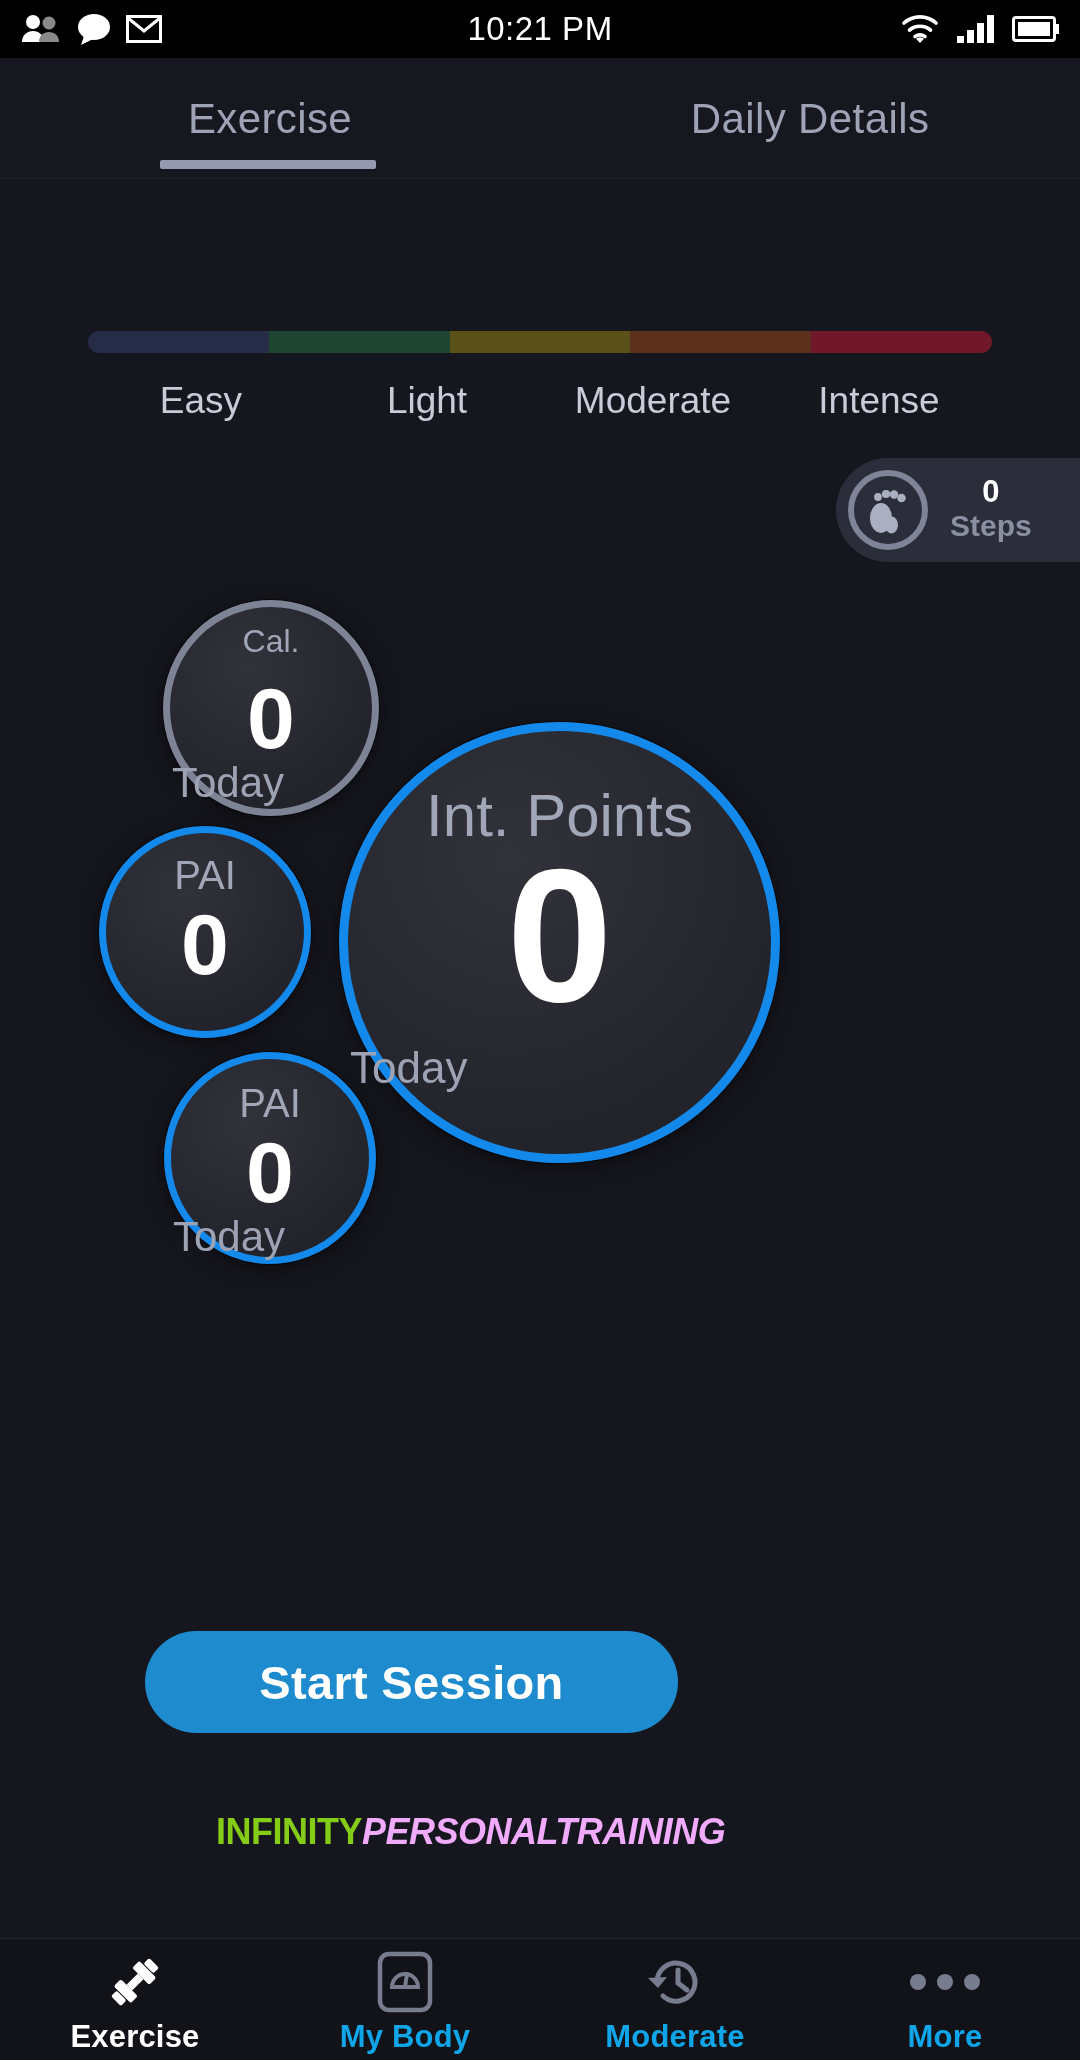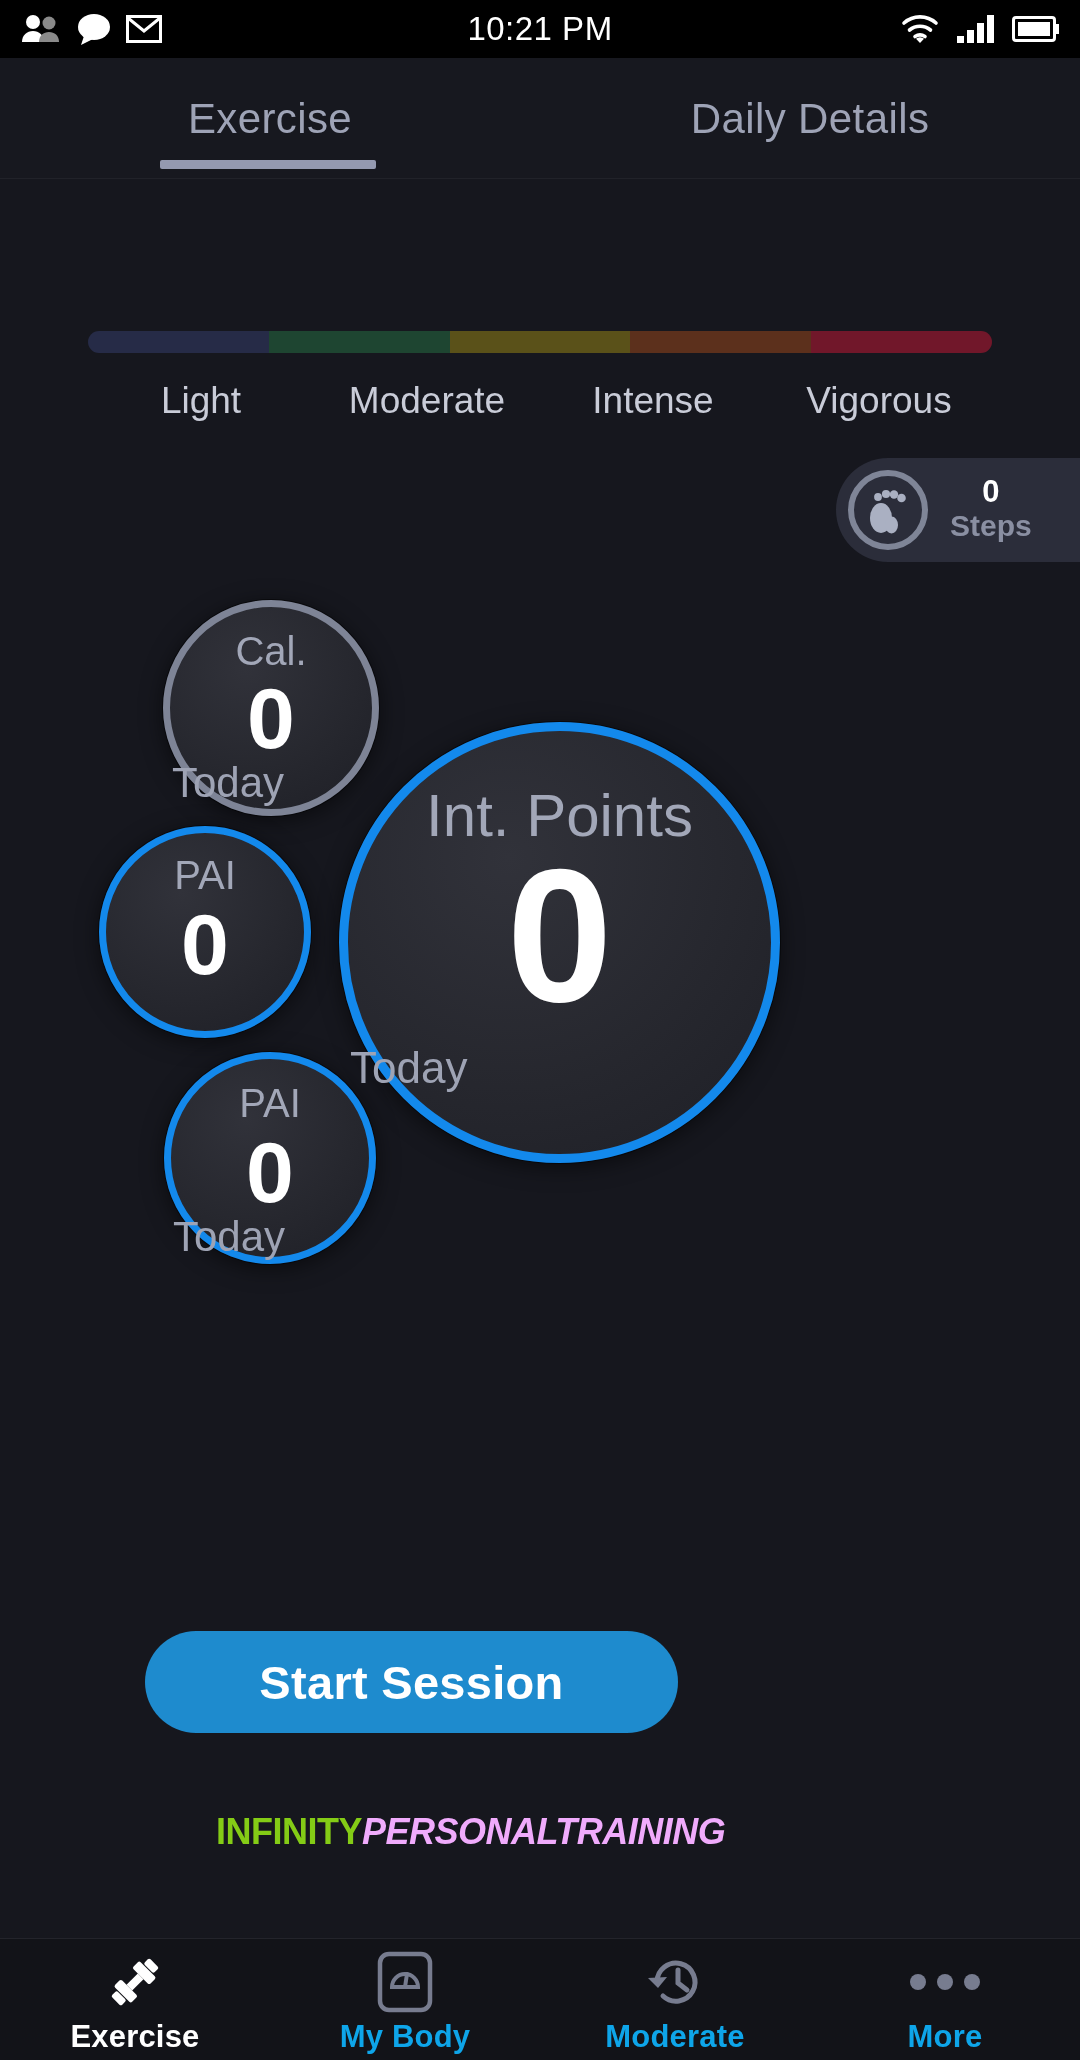--- a/index.html
+++ b/index.html
@@ -87,21 +87,21 @@
   .circle .c-sub {
     position:absolute; left:2px; right:0; text-align:left;
     color:#9ea3b4;
   }
 
   
   #cal-circle {
     left:163px; top:600px; width:216px; height:216px;
     border:7px solid #7e8496;
   }
-  #cal-circle .c-title { top:22px;  font-size:40px; }
+  #cal-circle .c-title { top:16px;  font-size:32px; }
   #cal-circle .c-value { top:62px;  font-size:86px; }
   #cal-circle .c-sub   { top:152px; font-size:42px; }
 
   
   #pai-circle-1 {
     left:99px; top:826px; width:212px; height:212px;
     border:7px solid #1389ec;
   }
   #pai-circle-1 .c-title { top:20px; font-size:40px; }
   #pai-circle-1 .c-value { top:62px; font-size:86px; }
@@ -210,24 +210,24 @@
   <div class="tab-indicator"></div>
 
   <div class="zonebar">
     <div class="zoneseg" style="background: rgb(38, 43, 71);"></div>
     <div class="zoneseg" style="background: rgb(30, 69, 49);"></div>
     <div class="zoneseg" style="background: rgb(90, 81, 25);"></div>
     <div class="zoneseg" style="background: rgb(92, 48, 28);"></div>
     <div class="zoneseg" style="background: rgb(113, 23, 42);"></div>
   </div>
   <div class="zonelabels">
+    <div class="zonelabel">Easy</div>
     <div class="zonelabel">Light</div>
     <div class="zonelabel">Moderate</div>
     <div class="zonelabel">Intense</div>
-    <div class="zonelabel">Vigorous</div>
   </div>
 
   <div class="steps-pill">
     <div class="steps-ring">
       <svg width="44" height="50" viewBox="0 0 44 50">
         <ellipse cx="15" cy="33" rx="11" ry="15" fill="#aab0c2"></ellipse>
         <ellipse cx="25.5" cy="40" rx="6.5" ry="8.5" fill="#aab0c2"></ellipse>
         <circle cx="12" cy="12" r="3.9" fill="#aab0c2"></circle>
         <circle cx="20" cy="9" r="4.1" fill="#aab0c2"></circle>
         <circle cx="28" cy="9.5" r="4.2" fill="#aab0c2"></circle>

